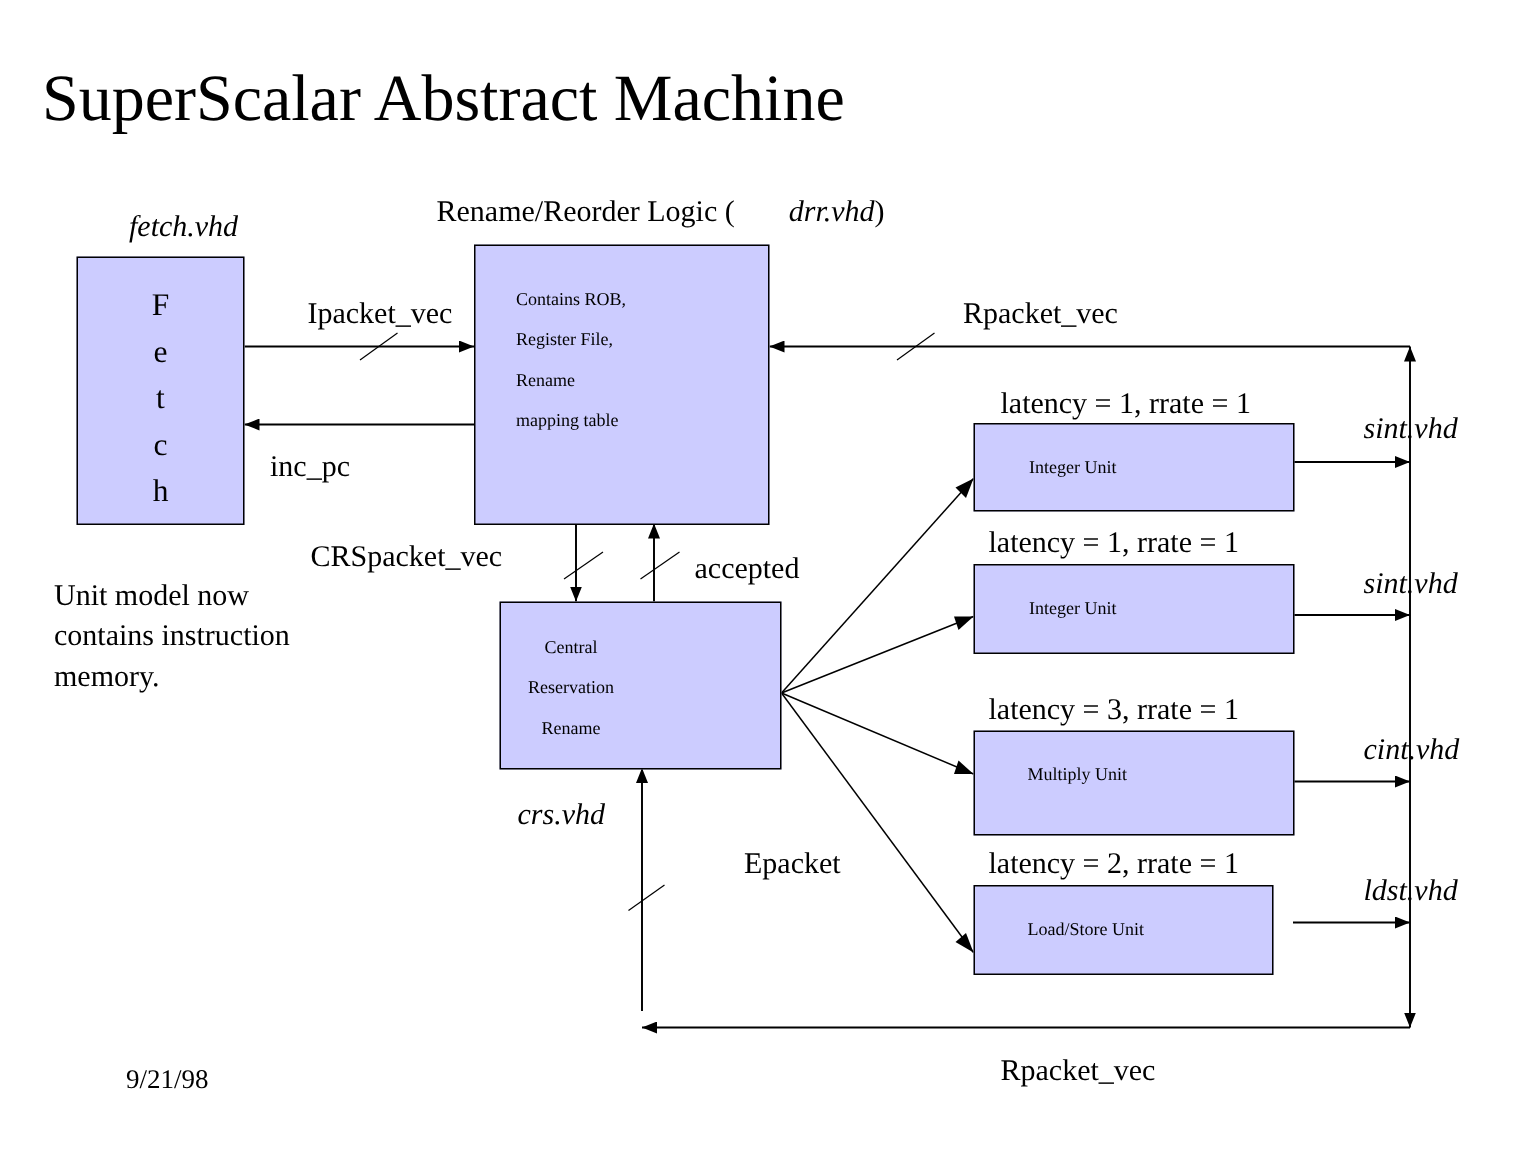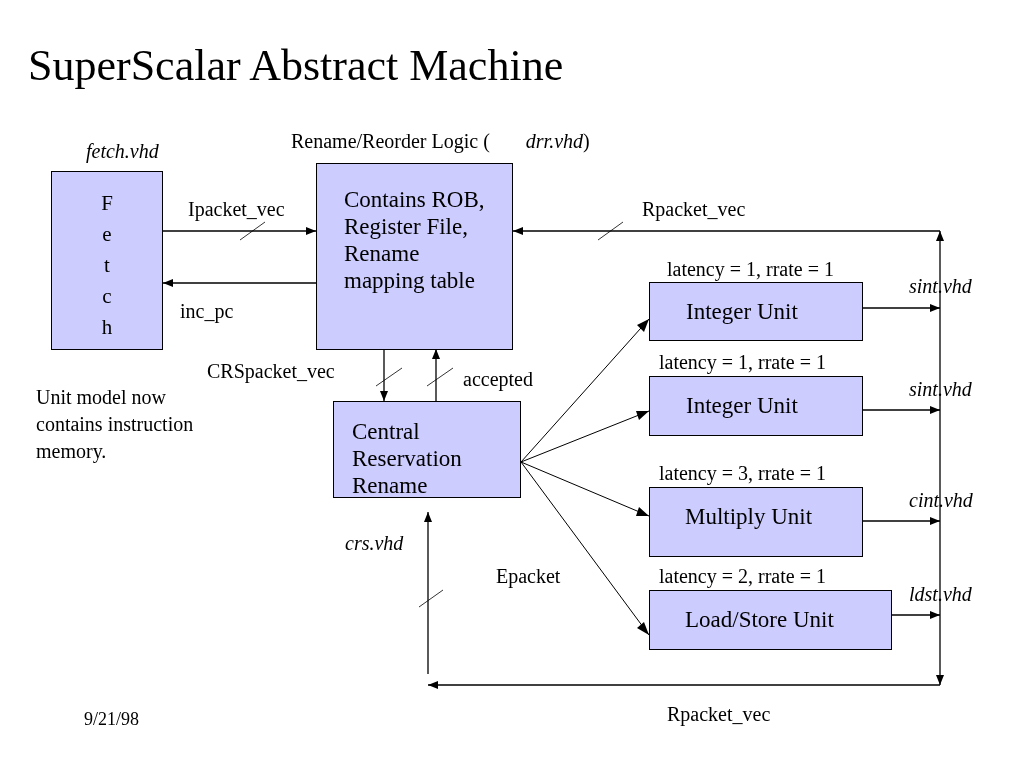--- a/index.html
+++ b/index.html
@@ -3,21 +3,21 @@
 <meta charset="utf-8">
 <style>
   html, body { margin: 0; padding: 0; background: #ffffff; }
   body { width: 1024px; height: 768px; position: relative; overflow: hidden;
          font-family: "Liberation Serif", "DejaVu Serif", serif; color: #000; }
   .abs { position: absolute; white-space: nowrap; }
   .title { left: 28px; top: 40px; font-size: 44px; line-height: 52px; }
   .lbl { font-size: 20px; line-height: 24px; }
   .it { font-style: italic; margin-left: 36px; }
   .box { position: absolute; background: #ccccff; border: 1px solid #000; box-sizing: border-box; }
-  .boxtext { position: absolute; font-size: 23px; line-height: 27px; white-space: nowrap; }
+  .boxtext { position: absolute; font-size: 12px; line-height: 27px; white-space: nowrap; }
   svg { position: absolute; left: 0; top: 0; }
 </style>
 </head>
 <body>
 
 <div class="abs title">SuperScalar Abstract Machine</div>
 
 <svg width="1024" height="768">
   <defs>
     <marker id="ah" markerWidth="10" markerHeight="8" refX="10" refY="4" orient="auto" markerUnits="userSpaceOnUse">
@@ -81,35 +81,35 @@
 <div class="abs lbl" style="left:291px; top:129px;"><span>Rename/Reorder Logic (</span><span class="it">drr.vhd</span><span>)</span></div>
 <div class="box" style="left:316px; top:163px; width:197px; height:187px;">
   <div class="boxtext" style="left:27px; top:22px;">
     <div>Contains ROB,</div>
     <div>Register File,</div>
     <div>Rename</div>
     <div>mapping table</div>
   </div>
 </div>
 
-<div class="abs lbl" style="left:188px; top:197px;">Ipacket_vec</div>
+<div class="abs lbl" style="left:205px; top:197px;">Ipacket_vec</div>
 <div class="abs lbl" style="left:180px; top:299px;">inc_pc</div>
 <div class="abs lbl" style="left:642px; top:197px;">Rpacket_vec</div>
 <div class="abs lbl" style="left:207px; top:359px;">CRSpacket_vec</div>
 <div class="abs lbl" style="left:463px; top:367px;">accepted</div>
 <div class="abs lbl" style="left:496px; top:564px;">Epacket</div>
 <div class="abs lbl" style="left:667px; top:702px;">Rpacket_vec</div>
 
 <div class="abs lbl" style="left:36px; top:384px; line-height:27px;">
   <div>Unit model now</div>
   <div>contains instruction</div>
   <div>memory.</div>
 </div>
 
-<div class="box" style="left:333px; top:401px; width:188px; height:97px;">
+<div class="box" style="left:333px; top:401px; width:188px; height:112px;text-align:center;">
   <div class="boxtext" style="left:18px; top:16px;">
     <div>Central</div>
     <div>Reservation</div>
     <div>Rename</div>
   </div>
 </div>
 <div class="abs lbl it" style="left:309px; top:531px;">crs.vhd</div>
 
 <div class="abs lbl" style="left:667px; top:257px;">latency = 1, rrate = 1</div>
 <div class="box" style="left:649px; top:282px; width:214px; height:59px;">
@@ -123,18 +123,18 @@
 </div>
 <div class="abs lbl it" style="left:873px; top:377px;">sint.vhd</div>
 
 <div class="abs lbl" style="left:659px; top:461px;">latency = 3, rrate = 1</div>
 <div class="box" style="left:649px; top:487px; width:214px; height:70px;">
   <div class="boxtext" style="left:35px; top:15px;">Multiply Unit</div>
 </div>
 <div class="abs lbl it" style="left:873px; top:488px;">cint.vhd</div>
 
 <div class="abs lbl" style="left:659px; top:564px;">latency = 2, rrate = 1</div>
-<div class="box" style="left:649px; top:590px; width:243px; height:60px;">
+<div class="box" style="left:649px; top:590px; width:200px; height:60px;">
   <div class="boxtext" style="left:35px; top:15px;">Load/Store Unit</div>
 </div>
 <div class="abs lbl it" style="left:873px; top:582px;">ldst.vhd</div>
 
 <div class="abs" style="left:84px; top:709px; font-size:18px;text-align:right;">9/21/98</div>
 
 </body></html>

